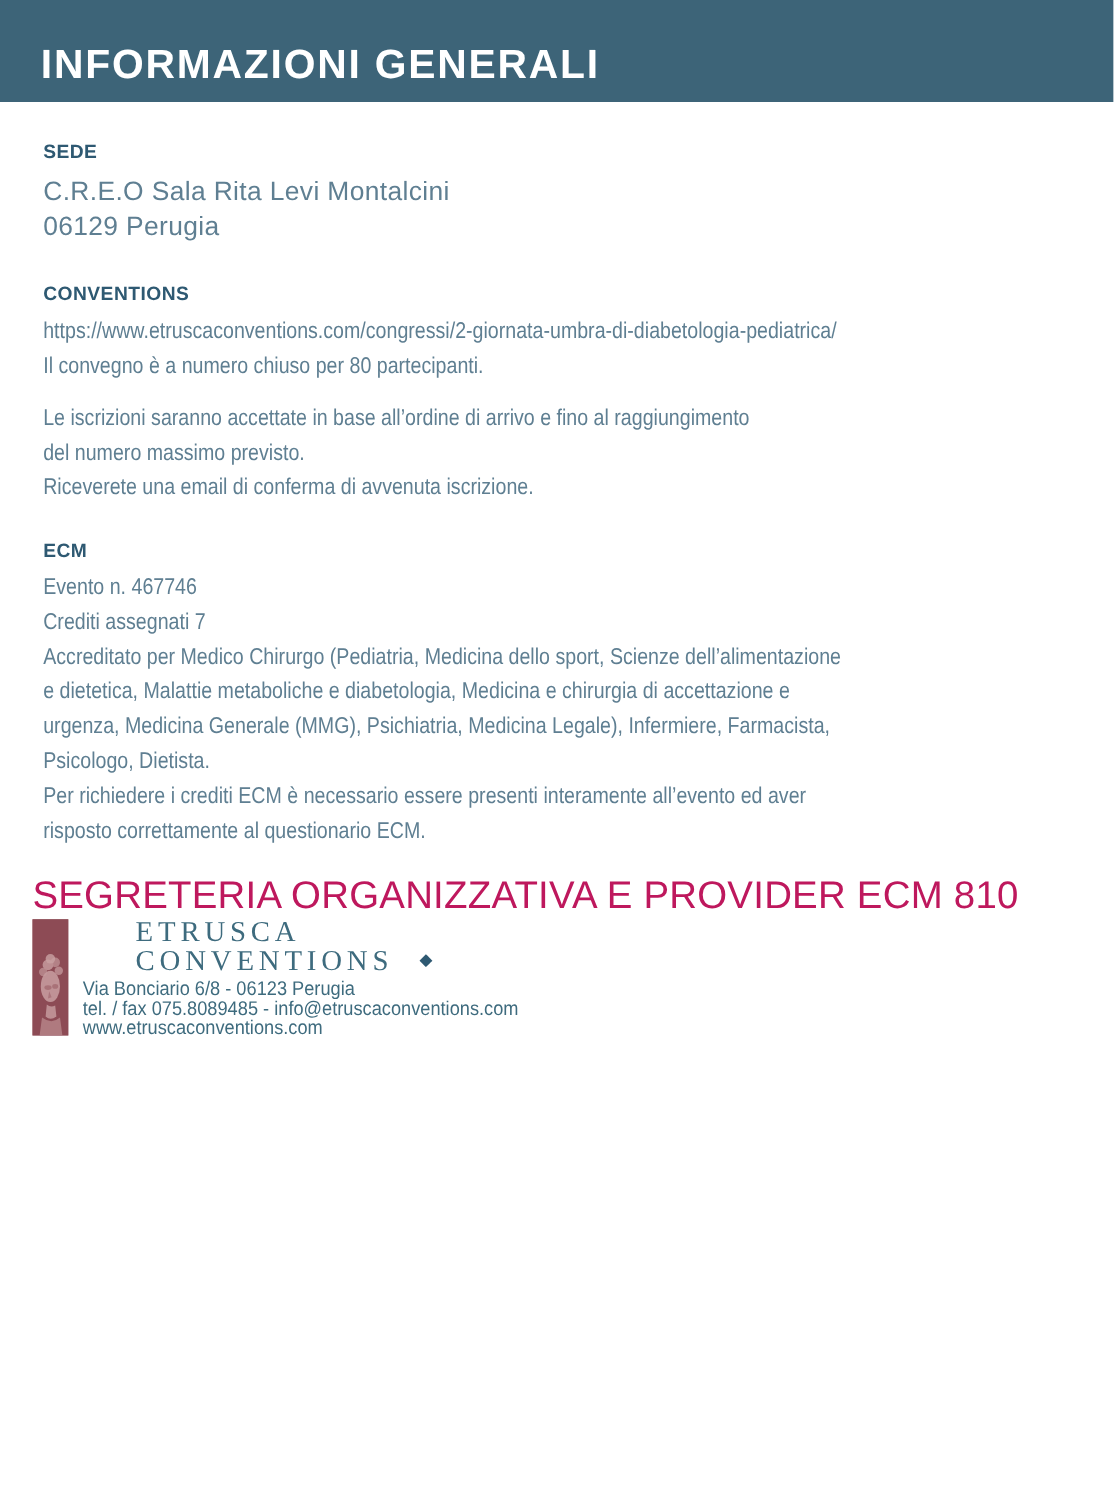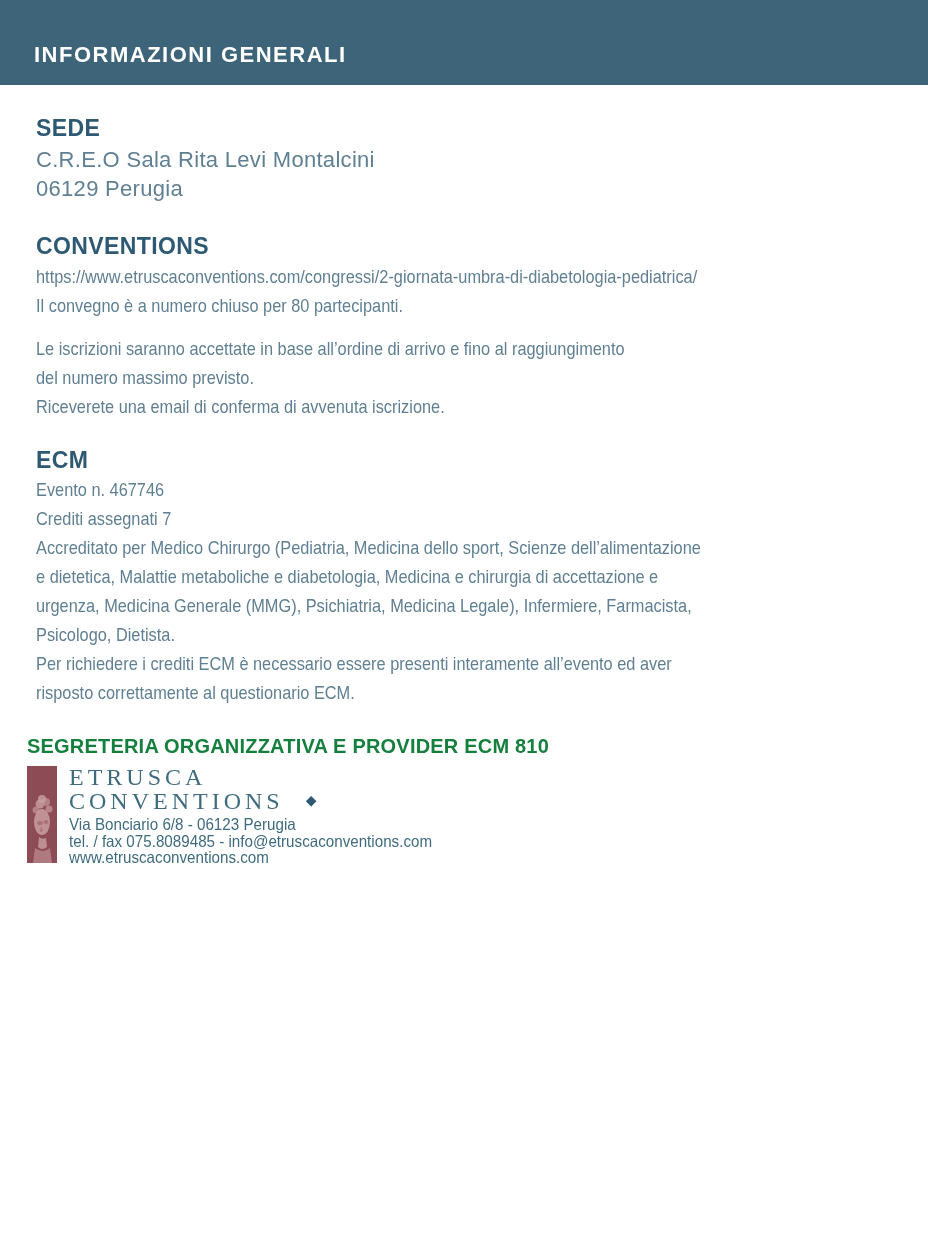--- a/index.html
+++ b/index.html
@@ -15,33 +15,33 @@
     height:85px;
     background:#3d6478;
     box-sizing:border-box;
     display:flex;
     align-items:center;
     padding:24px 0 0 34px;
   }
   .banner .page-title{
     margin:0;
     color:#ffffff;
-    font-size:22px;
+    font-size:34px;
     font-weight:bold;
     letter-spacing:1.5px;
   }
   
   .content{
     padding:0 28px 0 36px;
     color:#5f7f92;
   }
   .section-heading{
     margin:0;
     color:#2e5972;
-    font-size:23px;
+    font-size:16px;
     font-weight:bold;
     letter-spacing:0.4px;
     line-height:26px;
   }
   .line{
     font-size:22px;
     line-height:29px;
     letter-spacing:0.3px;
     white-space:nowrap;
   }
@@ -55,23 +55,23 @@
   .section-sede .lines{margin-top:4px;}
   .section-iscrizione{margin-top:30px;}
   .section-iscrizione .lines{margin-top:3px;}
   .note-para{margin-top:14px;}
   .section-ecm{margin-top:26px;}
   .section-ecm .lines{margin-top:2px;}
   
   .section-segreteria{margin-top:26px; margin-left:-9px;}
   .segreteria-heading{
     margin:0;
-    color:#15803d;
-    font-size:20px;
-    font-weight:bold;
+    color:#be185d;
+    font-size:32px;
+    font-weight:normal;
     letter-spacing:0.2px;
     line-height:27px;
   }
   .logo-row{
     display:flex;
     margin-top:6px;
   }
   .logo-img{
     width:30px;height:97px;
     background:#8d4b55;
@@ -81,20 +81,21 @@
   .logo-text{
     margin-left:12px;
     color:#3e6b7e;
   }
   .logo-name{
     font-family:"Liberation Serif", serif;
     font-size:24px;
     line-height:23px;
     letter-spacing:4px;
     white-space:nowrap;
+    margin-left:44px;
   }
   .diamond{
     display:inline-block;
     color:#2e5972;
     font-size:14px;
     margin-left:22px;
     vertical-align:4px;
     font-family:"DejaVu Sans", sans-serif;
   }
   .logo-contact{margin-top:3px;}

